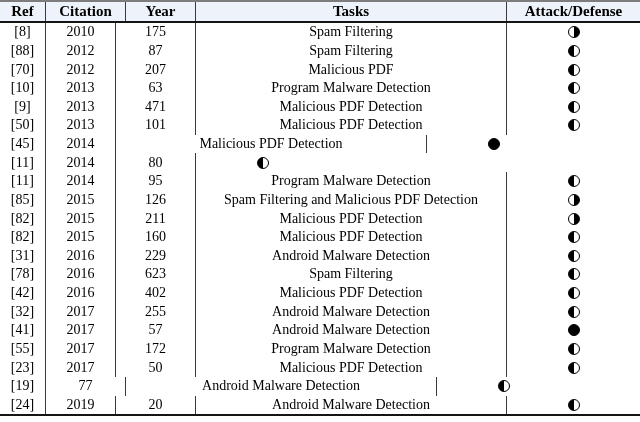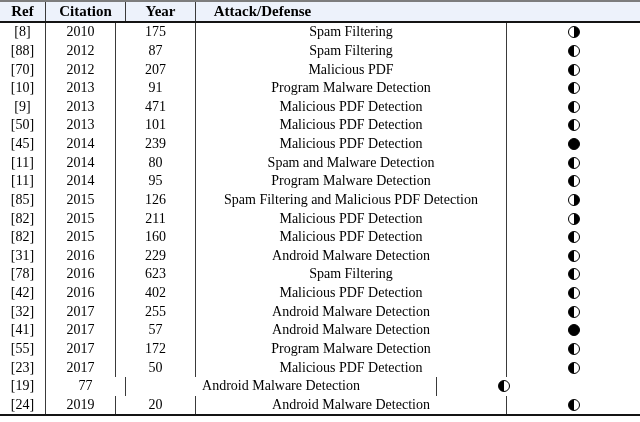--- a/index.html
+++ b/index.html
@@ -47,20 +47,21 @@
 <body>
 
 <div class="figure">
 
   <div class="rule-gray"></div>
 
   <div class="header-row">
     <div class="header-cell col-ref">Ref</div>
     <div class="header-cell col-citation">Citation</div>
     <div class="header-cell col-year">Year</div>
+    <div class="header-cell col-tasks">Tasks</div>
     <div class="header-cell col-ad last">Attack/Defense</div>
   </div>
 
   <div class="rule-black"></div>
 
   <div class="tbody">
   <div class="trow">
     <div class="tcell col-ref">[8]</div>
     <div class="tcell col-year">2010</div>
     <div class="tcell col-citation">175</div>
@@ -86,21 +87,21 @@
     <div class="tcell col-citation">207</div>
     <div class="tcell col-tasks">Malicious PDF</div>
     <div class="tcell col-ad last">
       <span class="moon icon-left-half-moon"></span>
     </div>
   </div>
 
   <div class="trow">
     <div class="tcell col-ref">[10]</div>
     <div class="tcell col-year">2013</div>
-    <div class="tcell col-citation">91</div>
+    <div class="tcell col-citation">63</div>
     <div class="tcell col-tasks">Program Malware Detection</div>
     <div class="tcell col-ad last">
       <span class="moon icon-left-half-moon"></span>
     </div>
   </div>
 
   <div class="trow">
     <div class="tcell col-ref">[9]</div>
     <div class="tcell col-year">2013</div>
     <div class="tcell col-citation">471</div>
@@ -116,32 +117,30 @@
     <div class="tcell col-citation">101</div>
     <div class="tcell col-tasks">Malicious PDF Detection</div>
     <div class="tcell col-ad last">
       <span class="moon icon-left-half-moon"></span>
     </div>
   </div>
 
   <div class="trow">
     <div class="tcell col-ref">[45]</div>
     <div class="tcell col-year">2014</div>
-    <div class="tcell col-citation">239</div>
     <div class="tcell col-tasks">Malicious PDF Detection</div>
     <div class="tcell col-ad last">
       <span class="moon icon-full-moon"></span>
     </div>
   </div>
 
   <div class="trow">
     <div class="tcell col-ref">[11]</div>
     <div class="tcell col-year">2014</div>
     <div class="tcell col-citation">80</div>
-    <div class="tcell col-tasks">Spam and Malware Detection</div>
     <div class="tcell col-ad last">
       <span class="moon icon-left-half-moon"></span>
     </div>
   </div>
 
   <div class="trow">
     <div class="tcell col-ref">[11]</div>
     <div class="tcell col-year">2014</div>
     <div class="tcell col-citation">95</div>
     <div class="tcell col-tasks">Program Malware Detection</div>

